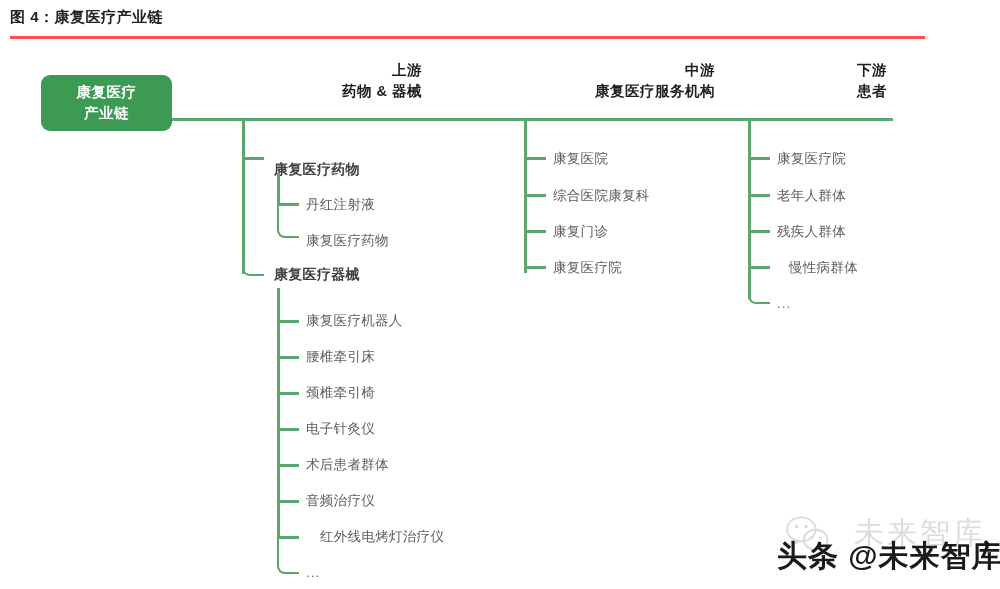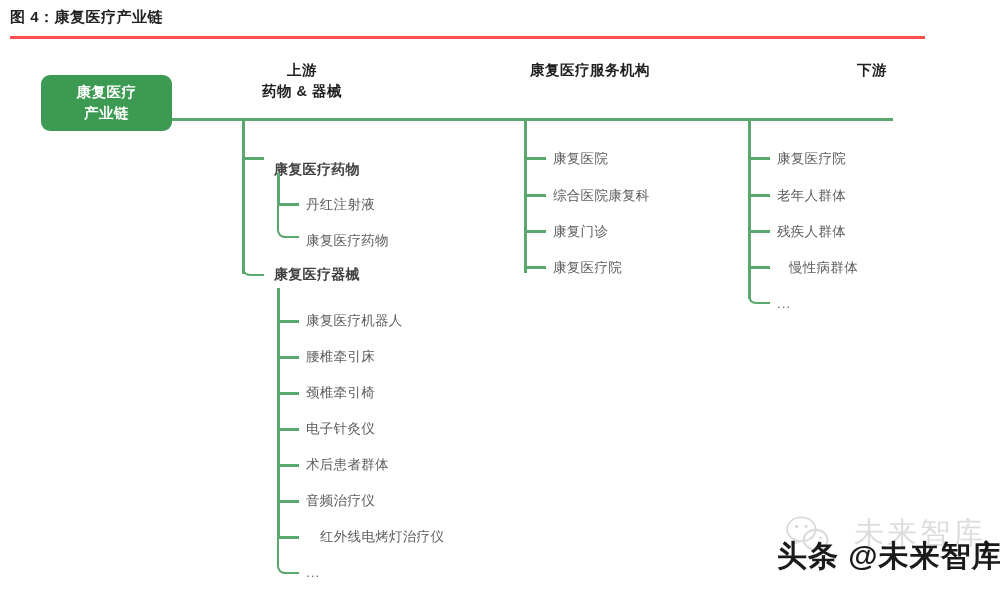--- a/index.html
+++ b/index.html
@@ -82,21 +82,21 @@
   
   .col-header {
     position: absolute;
     font-size: 14.5px;
     font-weight: bold;
     color: #1f1f1f;
     line-height: 21px;
     letter-spacing: 0.5px;
     white-space: nowrap;
   }
-  .col-header.centered { text-align: center; }
+  .col-header.centered { text-align: right; }
   .col-header.left { text-align: center; }
 
   
   .node-label {
     position: absolute;
     white-space: nowrap;
     line-height: 18px;
   }
   .level1 {
     font-size: 14px;
@@ -165,25 +165,27 @@
 </div>
 
 <div class="trunk hline" style="left:172px; top:118px; width:721px;"></div>
 
 <div class="col-header centered" style="left:182px; top:60px; width:240px;">
   <div>上游</div>
   <div>药物 &amp; 器械</div>
 </div>
 
 <div class="col-header centered" style="left:465px; top:60px; width:250px;">
+  <div>中游</div>
   <div>康复医疗服务机构</div>
 </div>
 
 <div class="col-header left" style="left:782px; top:60px; width:180px;">
   <div>下游</div>
+  <div>患者</div>
 </div>
 
 <div class="trunk vline" style="left:242px; top:118px; height:156px;"></div>
 
 <div class="elbow" style="left:242px; top:157px;"></div>
 
 <div class="elbow-last" style="left:242px; top:250px; height:24px;"></div>
 
 <div class="node-label level1" style="left:274px; top:160px;">康复医疗药物</div>
 <div class="node-label level1" style="left:274px; top:265px;">康复医疗器械</div>

